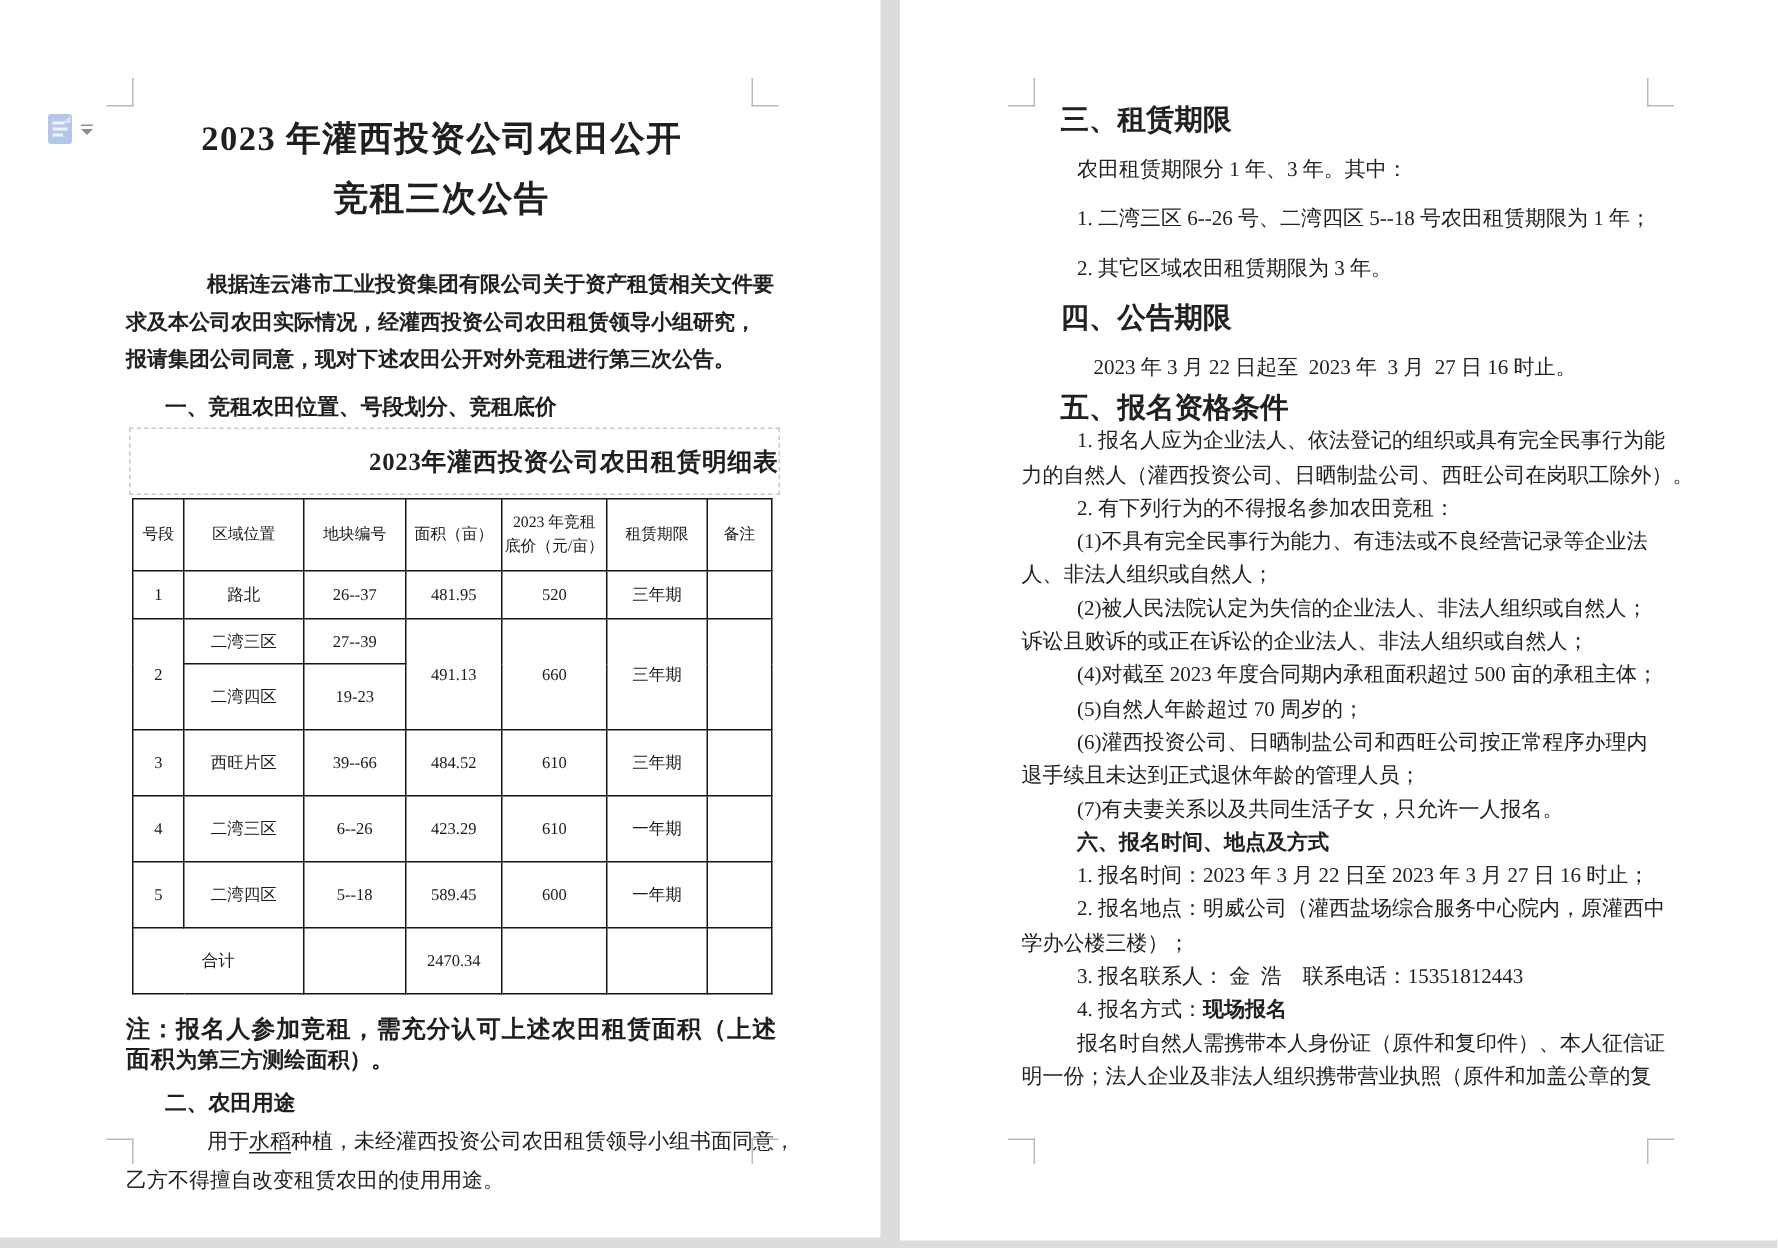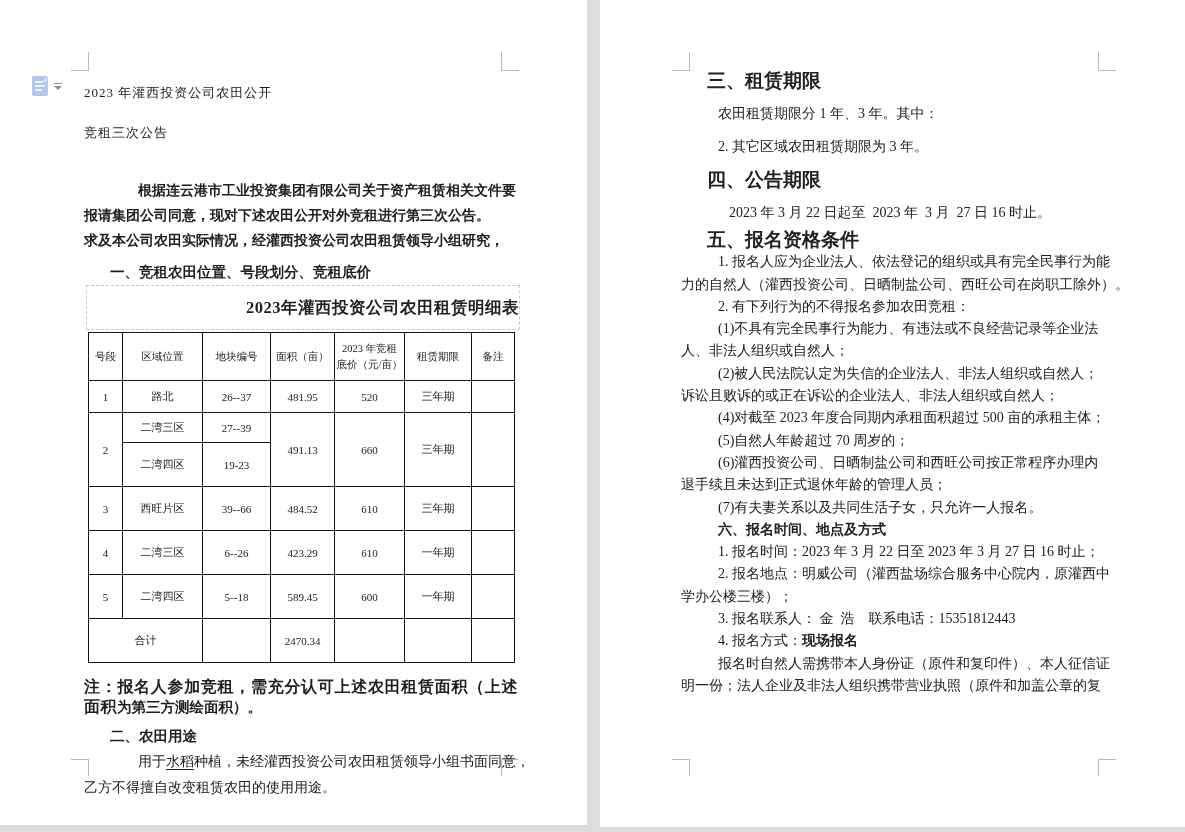--- a/index.html
+++ b/index.html
@@ -31,21 +31,21 @@
   .paste-btn .l2 { top:9px;  width:10px; }
   .paste-btn .l3 { top:13px; width:7px; }
   .paste-drop { position:absolute; left:53px; top:83px; width:10px; height:8px; }
   .paste-drop .bar { position:absolute; left:1px; top:0; width:8px; height:1px; background:#8f8f8f; }
   .paste-drop .tri { position:absolute; left:1px; top:3px; width:0; height:0;
                border-left:4px solid transparent; border-right:4px solid transparent;
                border-top:4px solid #8f8f8f; }
 
   
   .content-l { position:absolute; left:84px; top:78px; width:421px; }
-  .doc-title { text-align:left; font-weight:normal; font-size:13px; line-height:30px; letter-spacing:1px; }
+  .doc-title { text-align:center; font-weight:bold; font-size:23px; line-height:30px; letter-spacing:1px; }
   .doc-title.t2 { margin-top:10px; }
   .line { white-space:pre; font-size:14px; color:#212121; }
   .lp { line-height:25px;font-weight:bold; }
   .intro { margin-top:30px; }
   .ind54 { padding-left:54px; }
   .heading-l { margin-top:6px; font-weight:bold; font-size:14.5px; line-height:26px; padding-left:26px; white-space:pre; }
 
   .tbl-titlebox { margin-top:0; margin-left:2px; width:434px; height:45px;
                   border:1px dashed #c9c9c9; display:flex; align-items:center; justify-content:flex-end; }
   .tbl-title { font-weight:bold; font-size:16.5px; letter-spacing:0.5px; }
@@ -91,22 +91,22 @@
     <div class="paste-drop">
       <div class="bar"></div>
         <div class="tri"></div>
     </div>
 
     <div class="content-l">
       <div class="doc-title">2023 年灌西投资公司农田公开</div>
       <div class="doc-title t2">竞租三次公告</div>
 
       <div class="line lp intro ind54">根据连云港市工业投资集团有限公司关于资产租赁相关文件要</div>
+      <div class="line lp">求及本公司农田实际情况，经灌西投资公司农田租赁领导小组研究，</div>
       <div class="line lp">报请集团公司同意，现对下述农田公开对外竞租进行第三次公告。</div>
-      <div class="line lp">求及本公司农田实际情况，经灌西投资公司农田租赁领导小组研究，</div>
 
       <div class="heading-l">一、竞租农田位置、号段划分、竞租底价</div>
 
       <div class="tbl-titlebox">
         <span class="tbl-title">2023年灌西投资公司农田租赁明细表</span>
       </div>
 
       <table class="lease">
         <colgroup>
           <col style="width:34px">
@@ -204,20 +204,21 @@
 
   <div class="page page-right">
     <div class="mark tl" style="left:72px; top:52px;"></div>
     <div class="mark tr" style="left:498px; top:52px;"></div>
     <div class="mark bl" style="left:72px; top:759px;"></div>
     <div class="mark br" style="left:498px; top:759px;"></div>
 
     <div class="content-r">
         <div class="line heading loose">三、租赁期限</div>
         <div class="line body loose">农田租赁期限分 1 年、3 年。其中：</div>
+        <div class="line body loose">1. 二湾三区 6--26 号、二湾四区 5--18 号农田租赁期限为 1 年；</div>
         <div class="line body loose">2. 其它区域农田租赁期限为 3 年。</div>
         <div class="line heading loose">四、公告期限</div>
         <div class="line date loose">2023 年 3 月 22 日起至  2023 年  3 月  27 日 16 时止。</div>
         <div class="line heading tight">五、报名资格条件</div>
         <div class="line body tight">1. 报名人应为企业法人、依法登记的组织或具有完全民事行为能</div>
         <div class="line cont tight">力的自然人（灌西投资公司、日晒制盐公司、西旺公司在岗职工除外）。</div>
         <div class="line body tight">2. 有下列行为的不得报名参加农田竞租：</div>
         <div class="line body tight">(1)不具有完全民事行为能力、有违法或不良经营记录等企业法</div>
         <div class="line cont tight">人、非法人组织或自然人；</div>
         <div class="line body tight">(2)被人民法院认定为失信的企业法人、非法人组织或自然人；</div>

